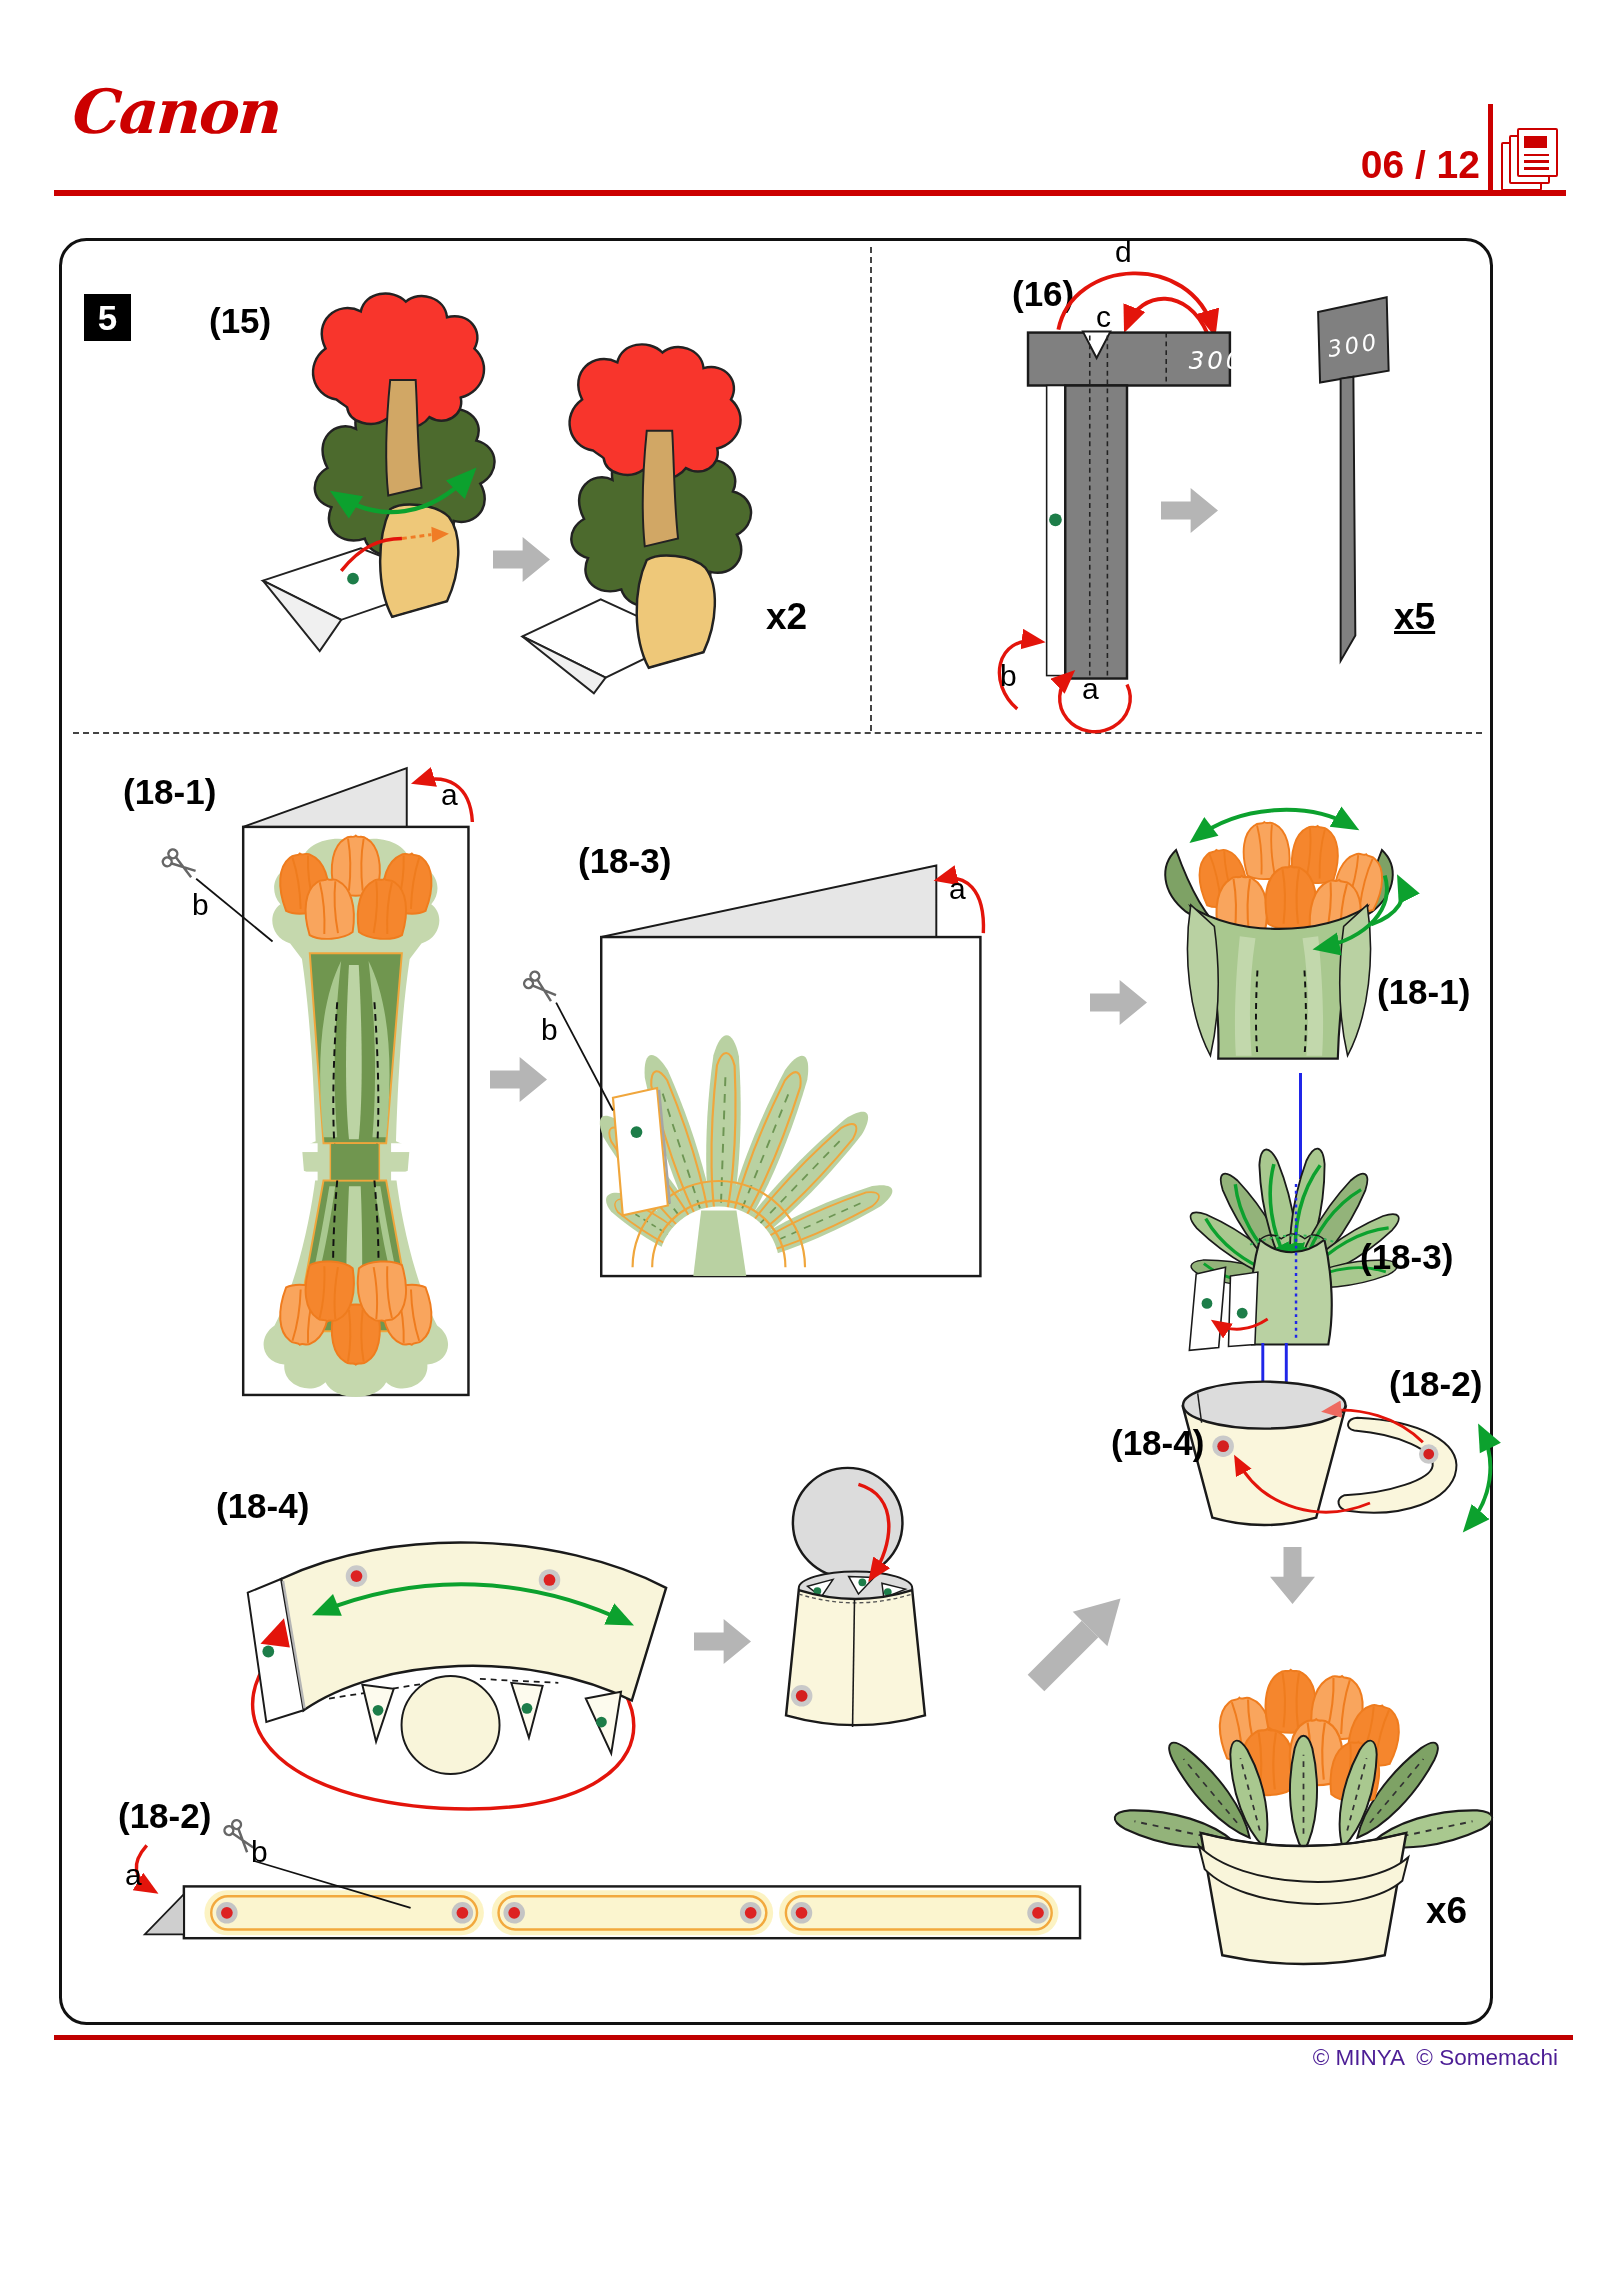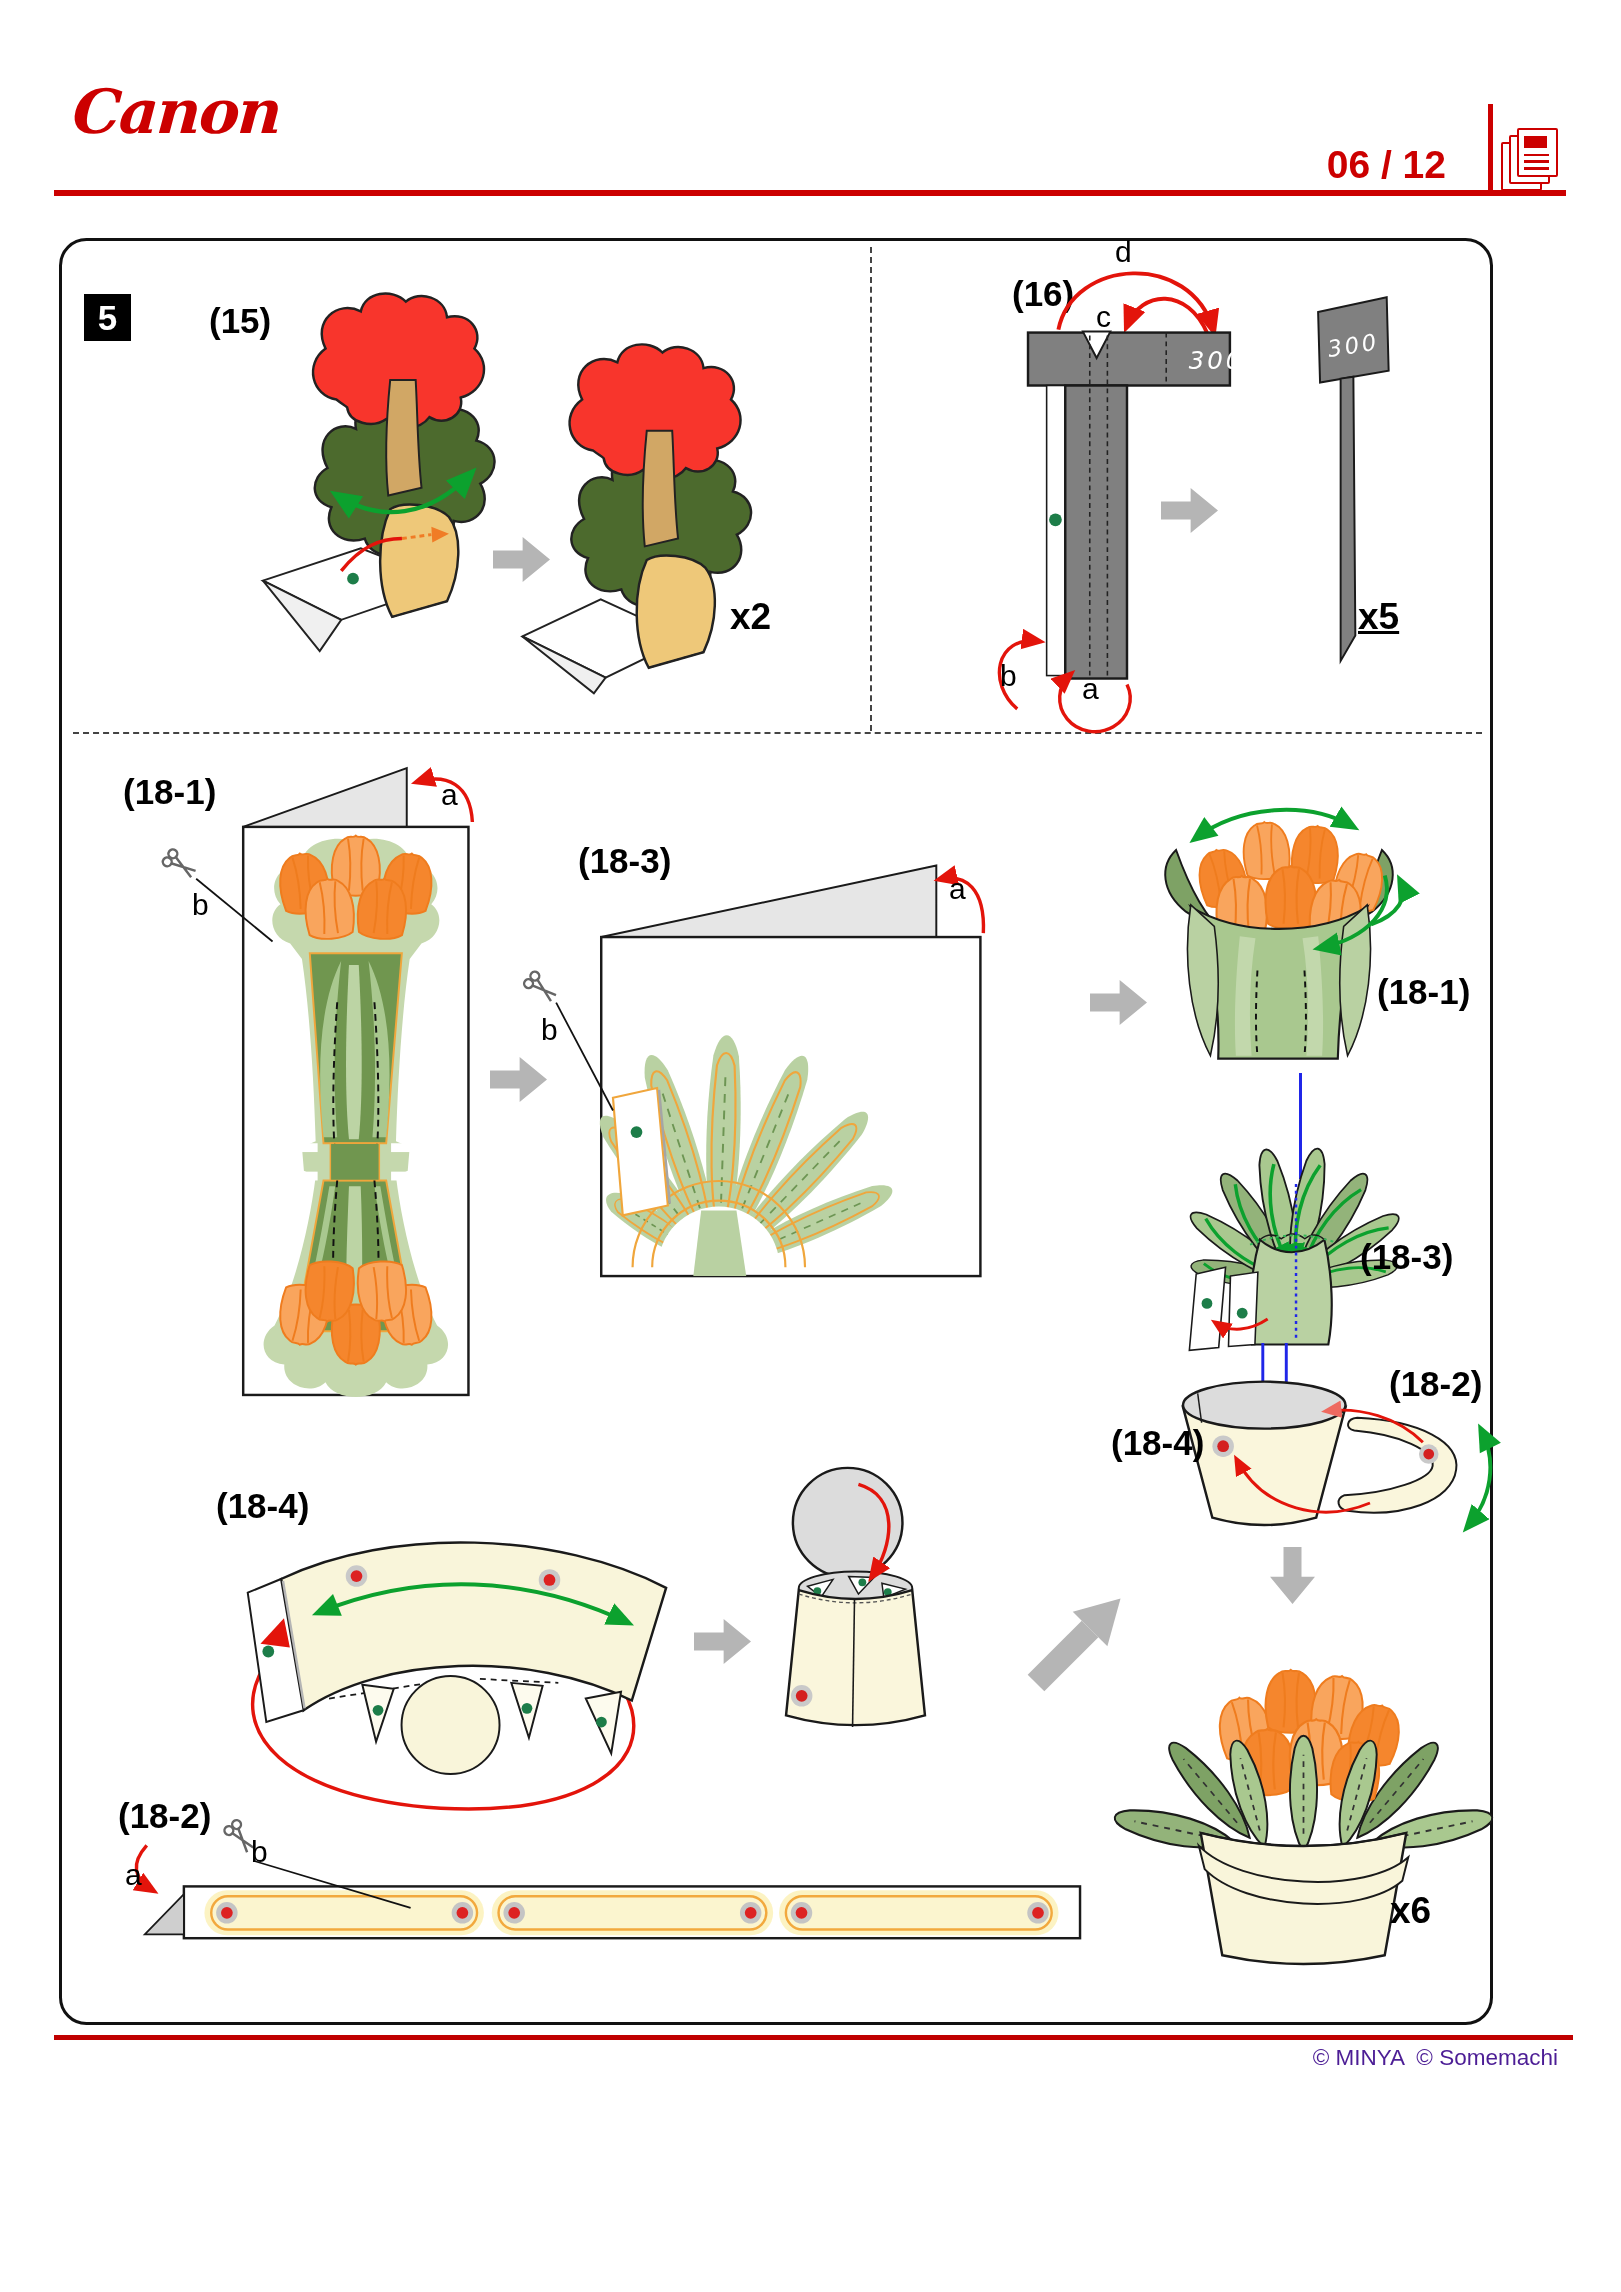--- a/index.html
+++ b/index.html
@@ -1,32 +1,32 @@
 <!DOCTYPE html>
 <html><head>
 <meta charset="utf-8">
 <style>
   * { margin:0; padding:0; box-sizing:border-box; }
   body { background:#ffffff; font-family:"Liberation Sans", sans-serif; }
   .page { position:relative; width:1621px; height:2293px; background:#fff; overflow:hidden; }
   .abs { position:absolute; }
   .brand { left:73px; top:76px; font-family:"DejaVu Serif", serif; font-weight:bold; font-style:italic;
            font-size:61px; color:#cc0000; letter-spacing:-2px; transform:skewX(-4deg); }
-  .pageno { left:1279px; top:143px; width:167px; text-align:right; font-size:39px; font-weight:bold; color:#cc0000; }
+  .pageno { left:1313px; top:143px; width:167px; text-align:right; font-size:39px; font-weight:bold; color:#cc0000; }
   .vrule { left:1488px; top:104px; width:4.9px; height:92px; background:#cc0000; }
   .hrule-top { left:54px; top:190px; width:1512px; height:5.9px; background:#cc0000; }
   .hrule-bottom { left:54px; top:2035px; width:1519px; height:4.9px; background:#c00000; }
   .copyright { left:1019px; top:2045px; width:539px; text-align:right; font-size:22.5px; color:#4c1d95; white-space:pre; }
   .pages-icon { left:1501px; top:128px; width:61px; height:65px; }
   .pg { position:absolute; width:41px; height:49px; background:#fff; border:2.9px solid #cc0000; border-radius:2px; }
   .panel { left:59px; top:238px; width:1434px; height:1787px; border:3.9px solid #111; border-radius:27.4px; background:#fff; }
   .stepbox { left:84px; top:294px; width:47px; height:47px; background:#000; color:#fff;
              font-size:35px; font-weight:bold; text-align:center; line-height:47px; }
   .lbl { position:absolute; font-size:35px; font-weight:bold; color:#000; }
-  .cnt { position:absolute; font-size:37px; font-weight:bold; color:#000; }
+  .cnt { position:absolute; font-size:37px; font-weight:bold; color:#000;margin-left:36px; }
   .mark { position:absolute; font-size:30px; font-weight:normal; color:#000; }
   .vdash { left:870px; top:247px; height:484px; width:0; border-left:2.9px dashed #444; }
   .hdash { left:73px; top:732px; width:1409px; height:0; border-top:2.9px dashed #444; }
   .garrow { position:absolute; background:#b5b5b5;
             clip-path:polygon(0% 30%, 52% 30%, 52% 0%, 100% 50%, 52% 100%, 52% 70%, 0% 70%); }
   svg { position:absolute; overflow:visible; }
 </style>
 </head>
 <body>
 

